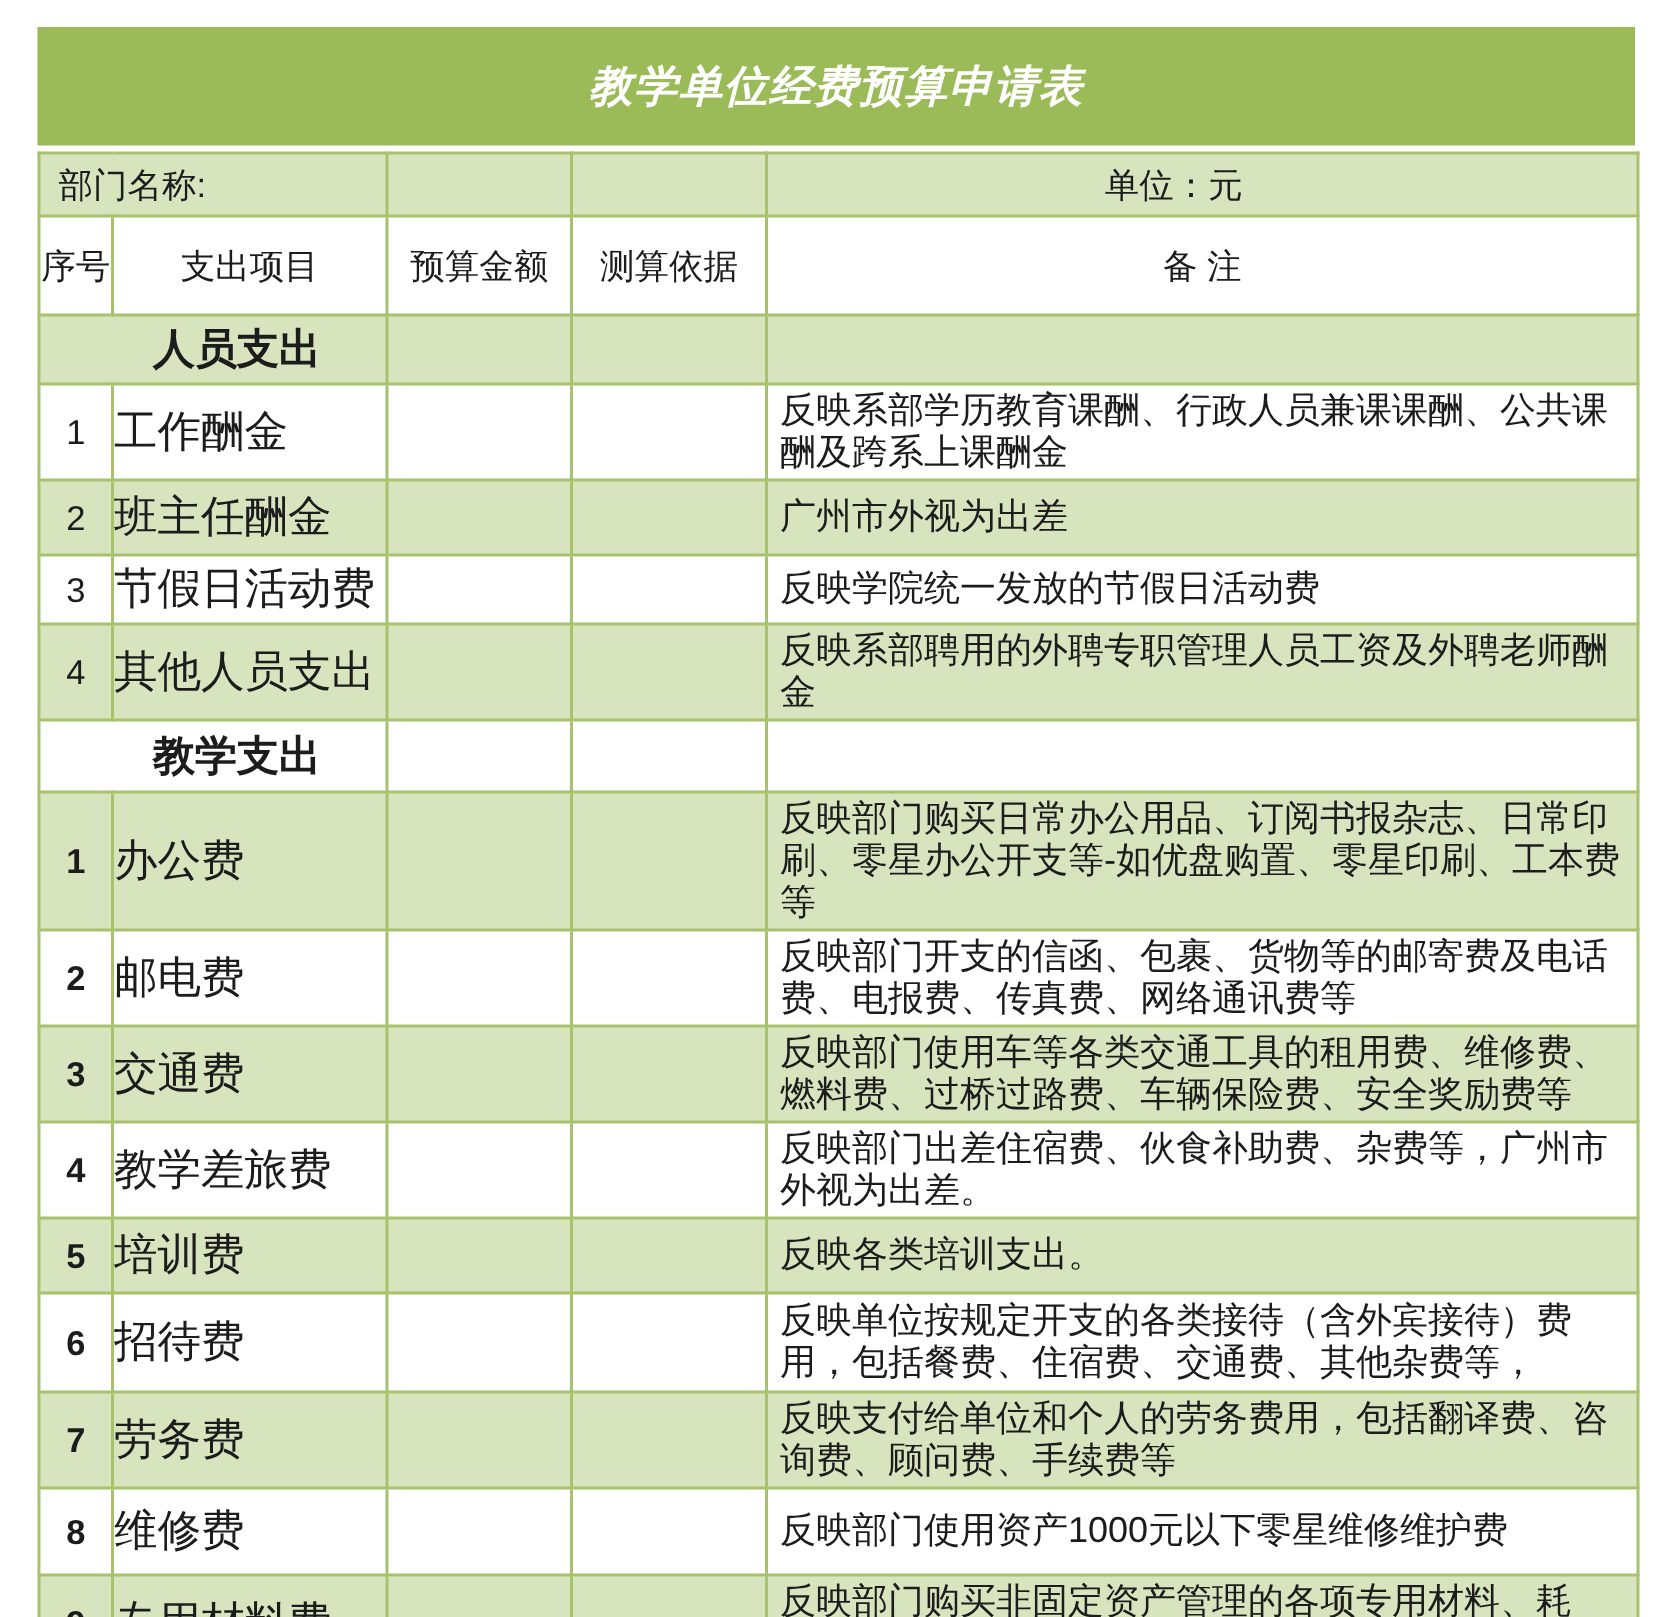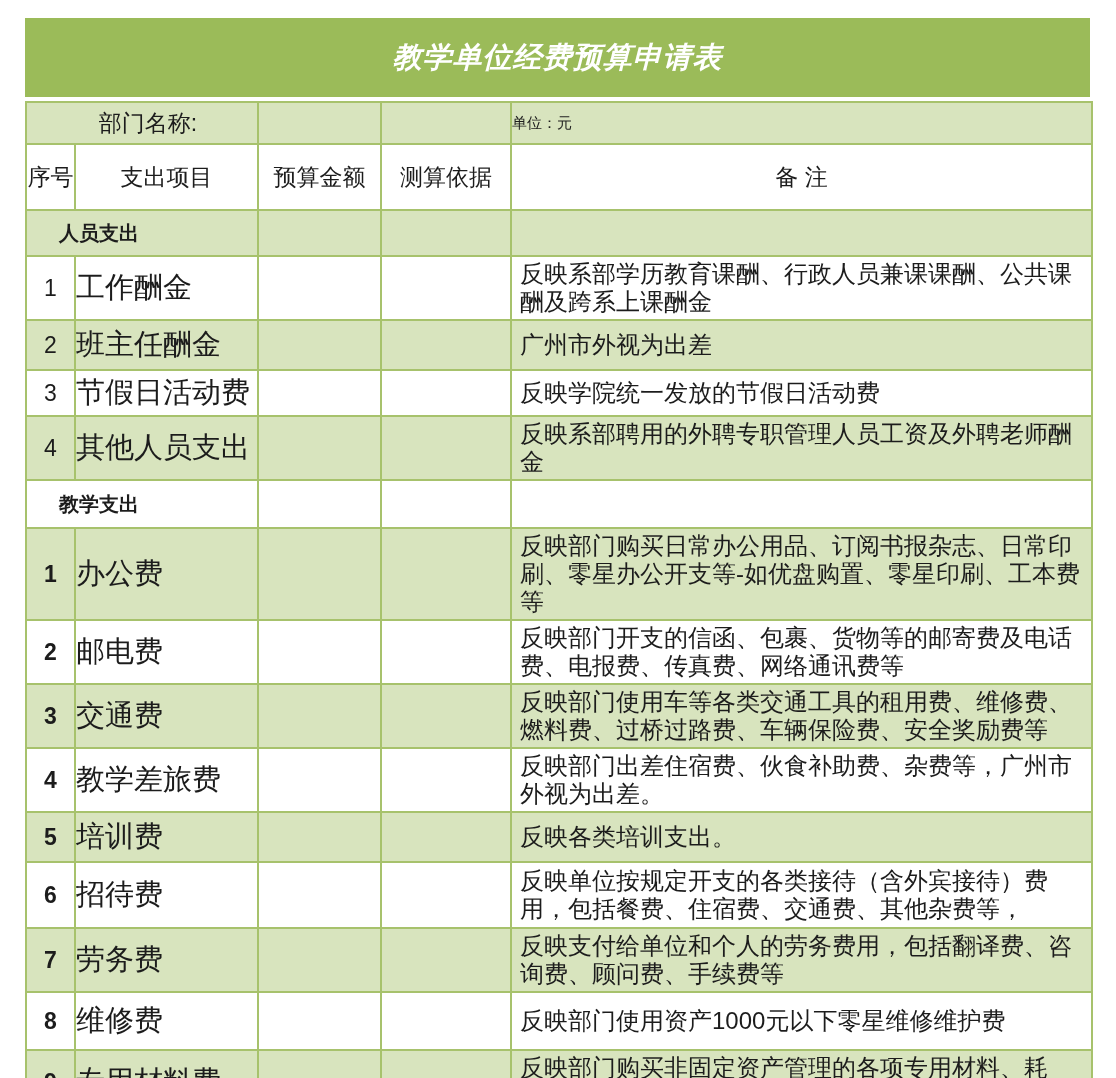--- a/index.html
+++ b/index.html
@@ -18,26 +18,26 @@
     border-collapse:collapse;table-layout:fixed;
     margin-left:25px;width:1066px;
   }
   td,th{
     border:2px solid var(--border-green,#A7C26C);
     vertical-align:middle;padding:0;
   }
   tr.bg-g>td,tr.bg-g>th{background:var(--row-green,#D8E4BE);}
   tr.bg-w>td,tr.bg-w>th{background:#ffffff;}
   .head-row th{font-size:23px;font-weight:normal;text-align:center;}
-  .dept-label{font-size:23px;text-align:center;padding-left:12px;}
-  .unit-label{font-size:15px;text-align:left;padding-right:38px;}
+  .dept-label{font-size:23px;text-align:left;padding-left:12px;}
+  .unit-label{font-size:23px;text-align:center;padding-right:38px;}
   .no{text-align:center;font-size:23px;}
   tr.boldnum .no{font-weight:bold;}
   .item{text-align:left;font-size:29px;}
-  .sec-name{font-size:20px;font-weight:bold;padding-left:32px;}
+  .sec-name{text-align:center;font-size:28px;font-weight:bold;padding-left:32px;}
   .remark{font-size:24px;line-height:28px;text-align:left;padding:3px 10px 3px 8px;}
   .blank{background:inherit;}
 </style>
 </head>
 <body>
 
 <div class="title-bar">教学单位经费预算申请表</div>
 
 <table class="form">
   <colgroup>

